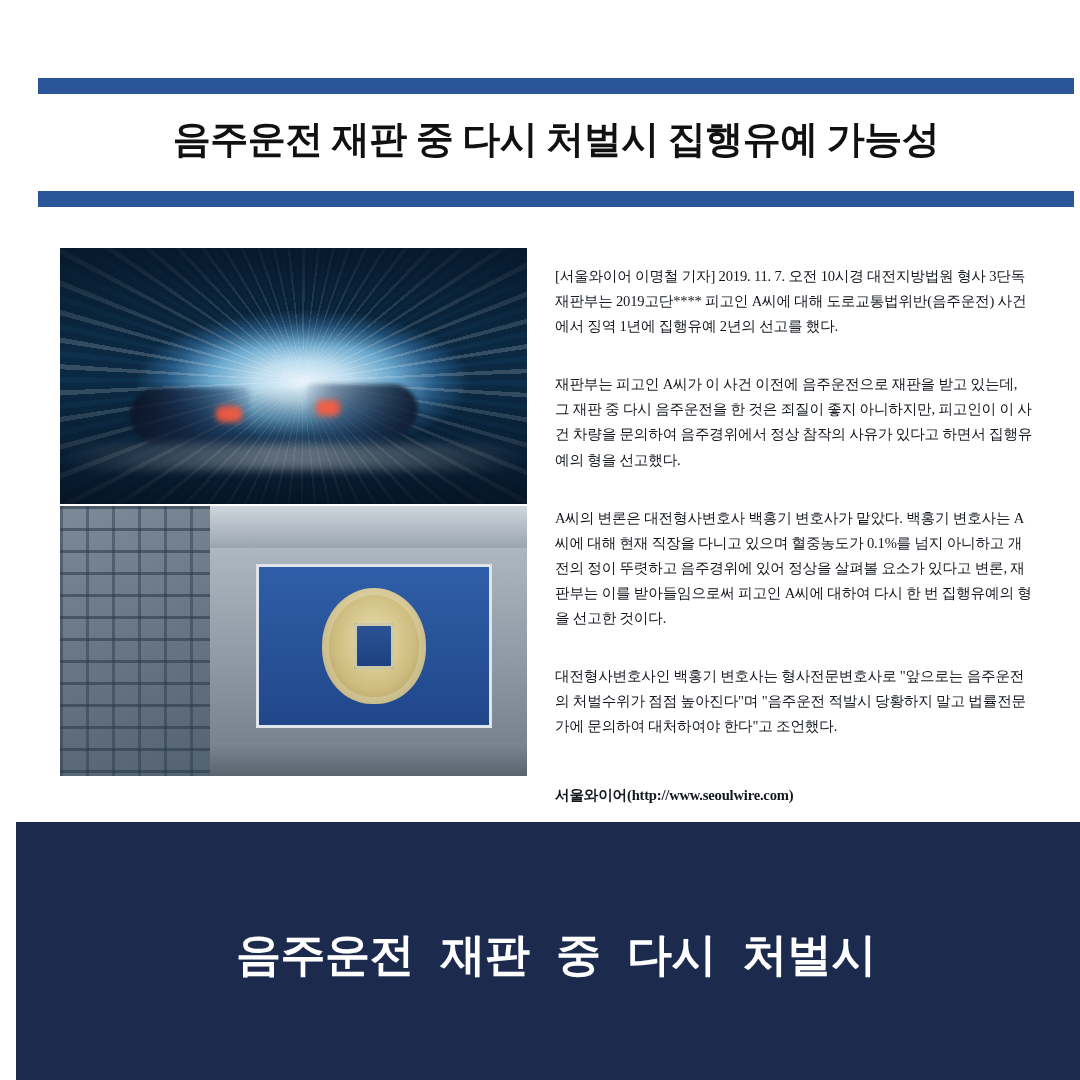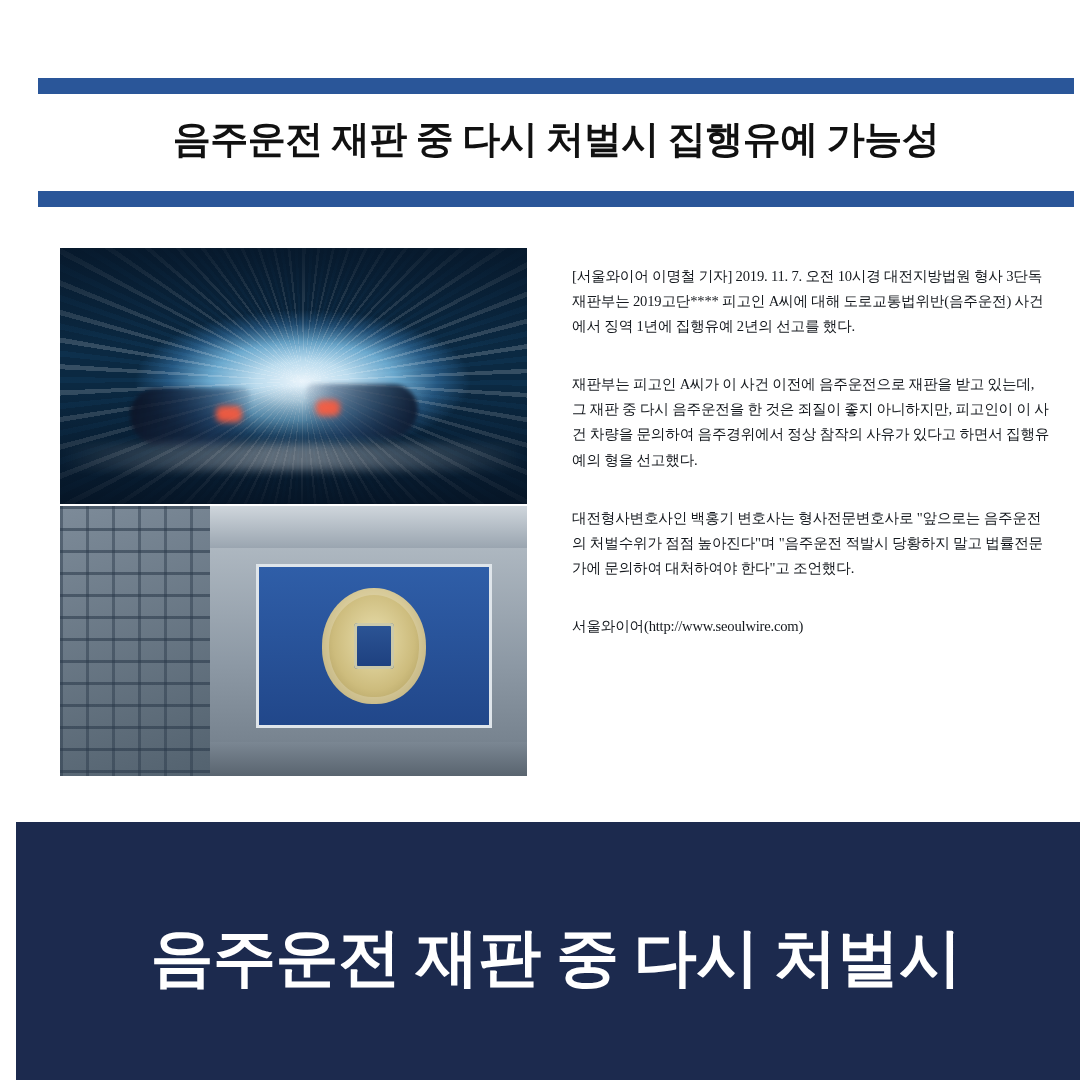--- a/index.html
+++ b/index.html
@@ -150,49 +150,49 @@
     box-shadow: inset 0 0 0 3px rgba(233,223,174,.85);
   }
   .court-base {
     position: absolute; left: 150px; bottom: 0; width: 317px; height: 34px;
     background: linear-gradient(180deg, #7b8793, #59646f);
   }
 
   
   .article {
     position: absolute;
-    left: 540px;
+    left: 523px;
     top: 232px;
     width: 512px;
     font-family: "Liberation Serif", serif;
     font-size: 14.6px;
     line-height: 1.72;
     color: #14181d;
     letter-spacing: -0.2px;
   }
   .article p { margin-bottom: 17px; }
-  .article p.source { margin-top: 17px; padding-left: 8px; }
+  .article p.source { margin-top: 28px; padding-left: 8px; font-weight: bold; }
 
   
   .footer {
     position: absolute;
     left: 0; top: 806px;
     width: 1080px;
     height: 274px;
     background: #1c2a4e;
     display: flex;
     align-items: center;
     justify-content: center;
   }
   .footer-title {
     text-align: center;
     color: #ffffff;
-    font-family: Liberation Serif, serif;
+    font-family: Liberation Mono, monospace;
     font-weight: bold;
-    font-size: 63px;
+    font-size: 45px;
     line-height: 1.45;
     letter-spacing: -0.5px;
   }
   .footer-title .ln { display: block; }
 </style>
 </head>
 <body>
 
 <div class="page">
 
@@ -229,20 +229,21 @@
           <div class="court-emblem"></div>
         </div>
         <div class="court-base"></div>
       </div>
 
     </div>
 
     <div class="article">
       <p>[서울와이어 이명철 기자] 2019. 11. 7. 오전 10시경 대전지방법원 형사 3단독 재판부는 2019고단**** 피고인 A씨에 대해 도로교통법위반(음주운전) 사건에서 징역 1년에 집행유예 2년의 선고를 했다.</p>
       <p>재판부는 피고인 A씨가 이 사건 이전에 음주운전으로 재판을 받고 있는데, 그 재판 중 다시 음주운전을 한 것은 죄질이 좋지 아니하지만, 피고인이 이 사건 차량을 문의하여 음주경위에서 정상 참작의 사유가 있다고 하면서 집행유예의 형을 선고했다.</p>
+      <p>A씨의 변론은 대전형사변호사 백홍기 변호사가 맡았다. 백홍기 변호사는 A씨에 대해 현재 직장을 다니고 있으며 혈중농도가 0.1%를 넘지 아니하고 개전의 정이 뚜렷하고 음주경위에 있어 정상을 살펴볼 요소가 있다고 변론, 재판부는 이를 받아들임으로써 피고인 A씨에 대하여 다시 한 번 집행유예의 형을 선고한 것이다.</p>
       <p>대전형사변호사인 백홍기 변호사는 형사전문변호사로 "앞으로는 음주운전의 처벌수위가 점점 높아진다"며 "음주운전 적발시 당황하지 말고 법률전문가에 문의하여 대처하여야 한다"고 조언했다.</p>
       <p class="source">서울와이어(http://www.seoulwire.com)</p>
     </div>
 
   </div>
 
   <div class="footer">
     <div class="footer-title">
       <span class="ln">음주운전 재판 중 다시 처벌시</span>
     </div>

